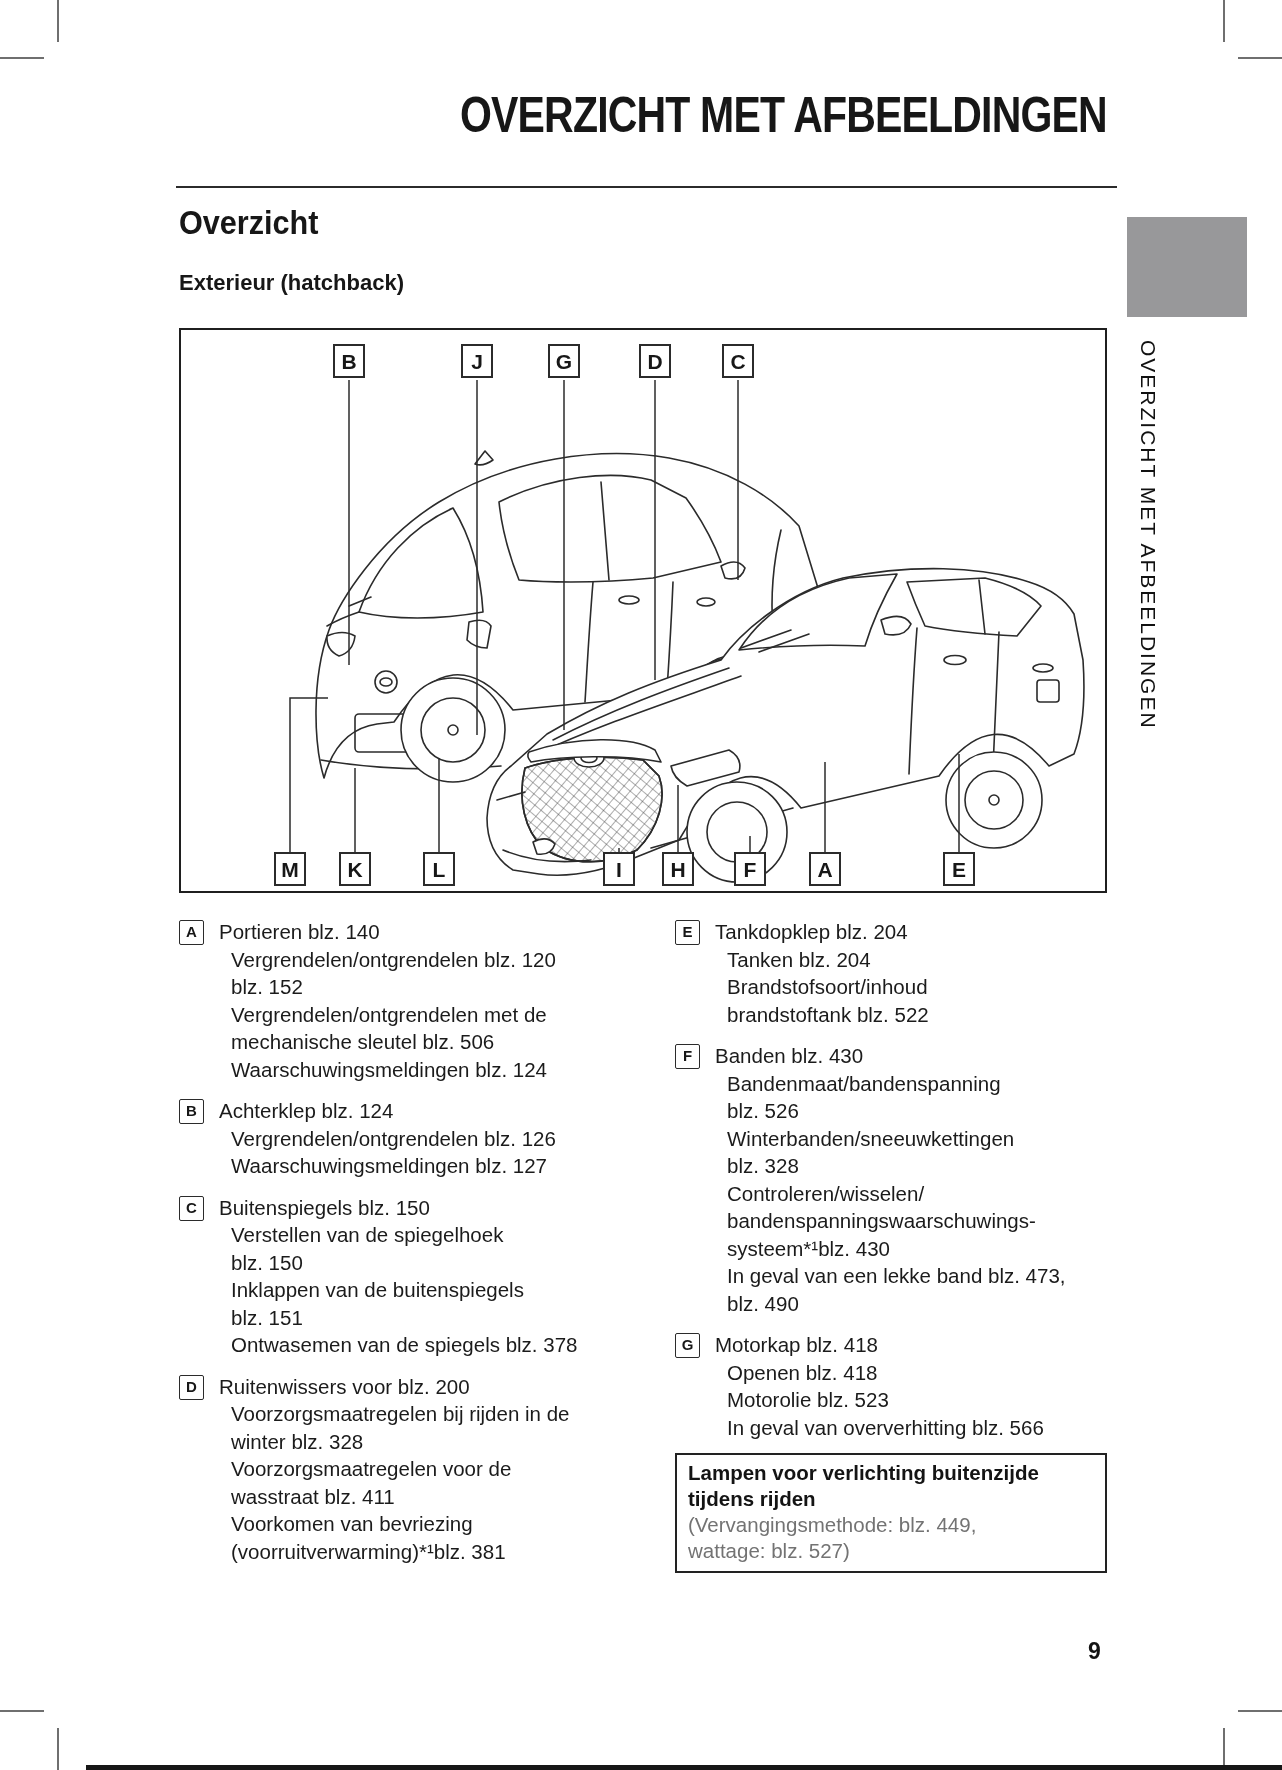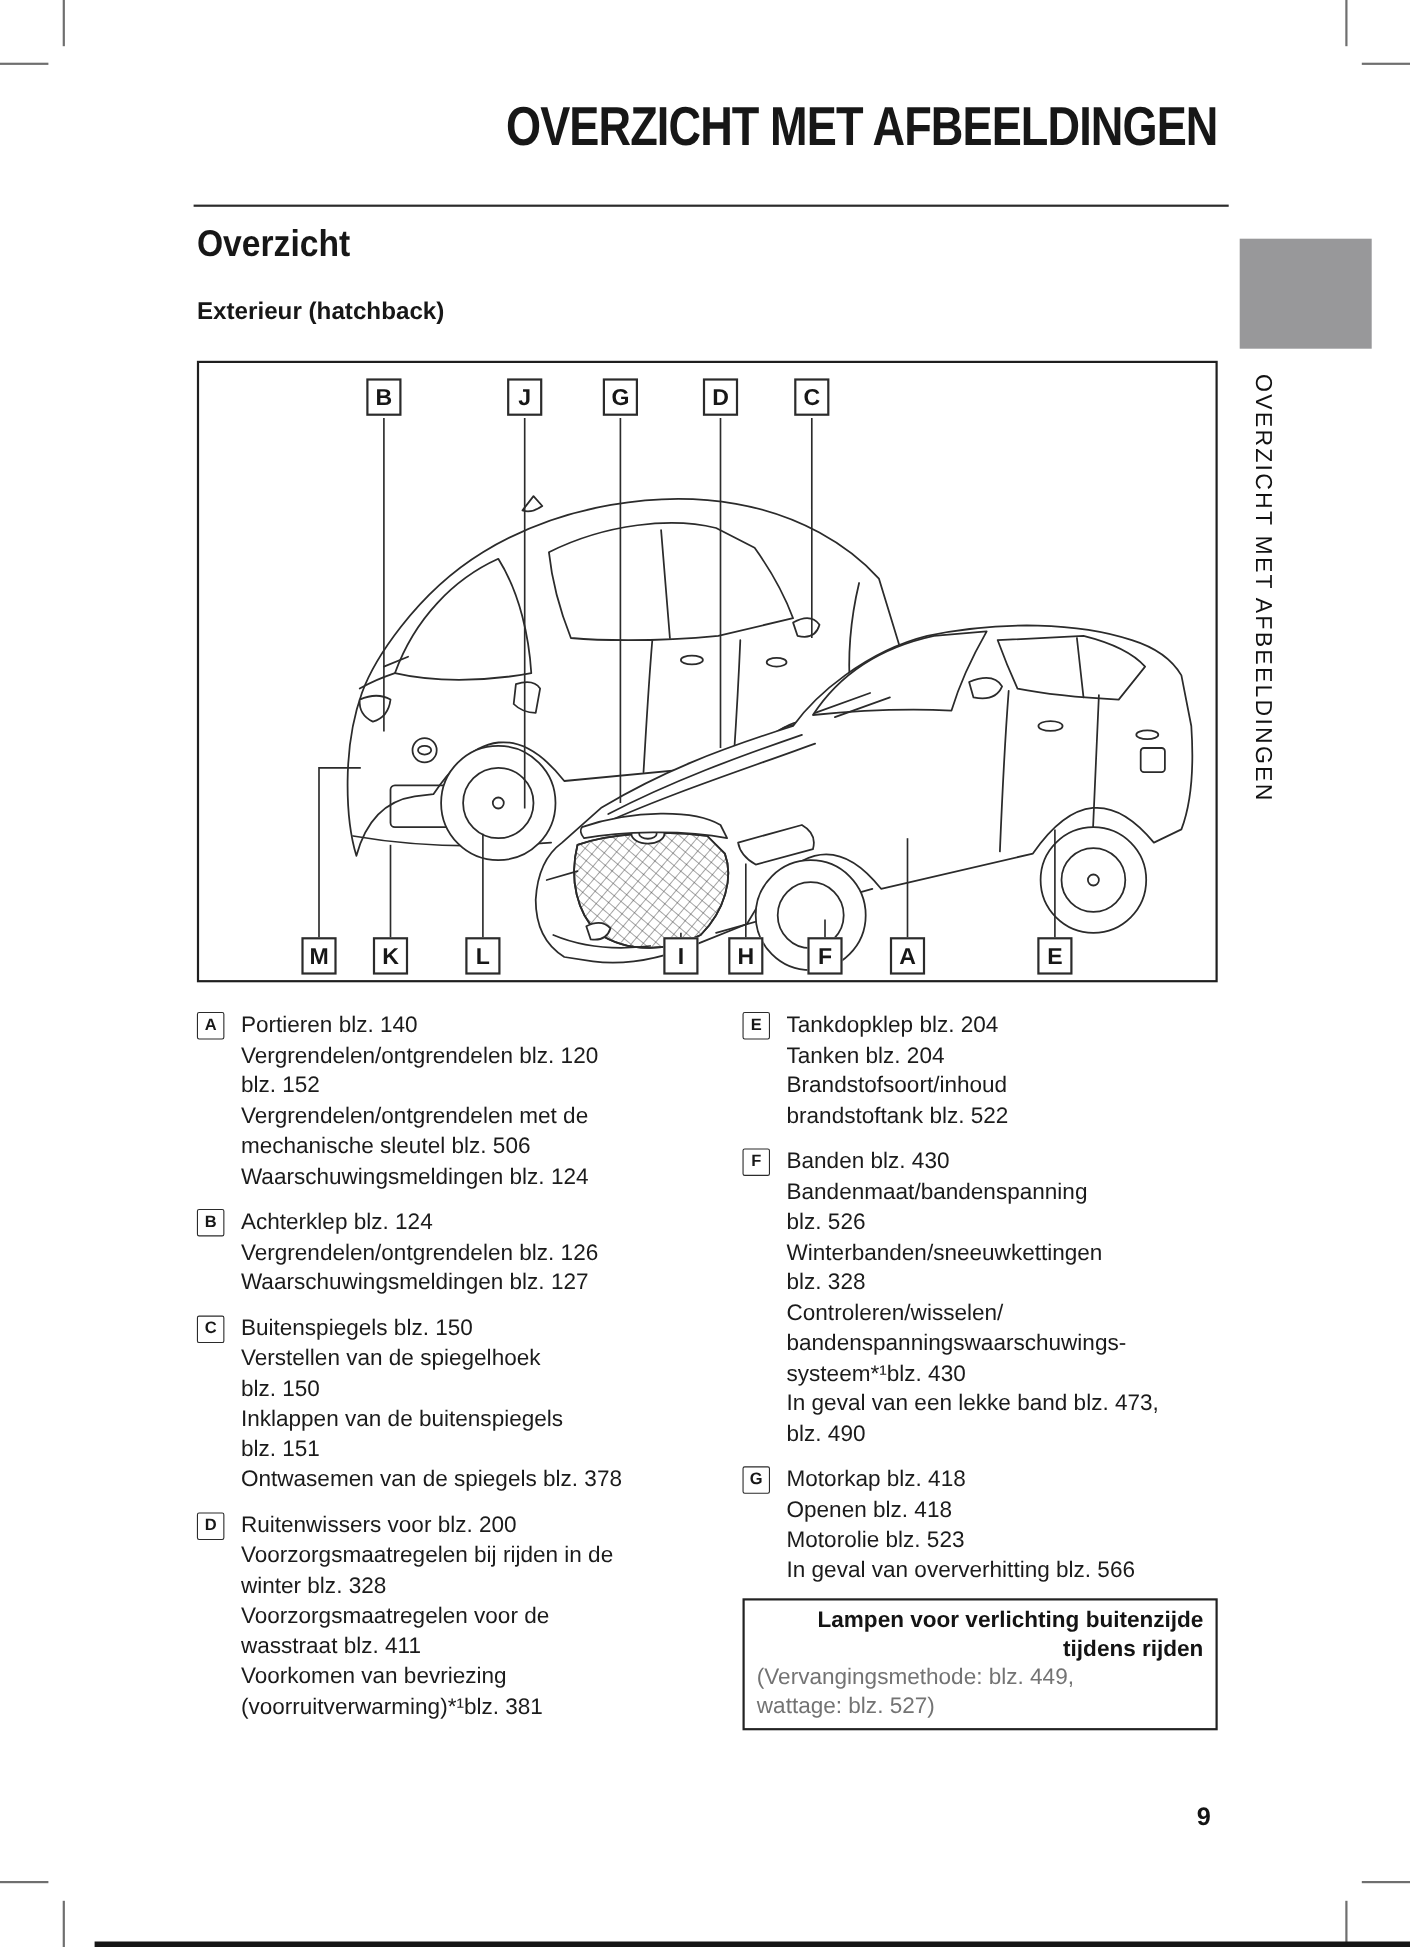--- a/index.html
+++ b/index.html
@@ -33,25 +33,25 @@
   .legend-col{position:absolute;top:918px;}
   #legend-left{left:179px;width:446px;}
   #legend-right{left:675px;width:432px;}
   .legend-item{margin-top:14px;}
   .legend-item:first-child{margin-top:0;}
   .legend-row{display:flex;align-items:flex-start;}
   .legend-letter{flex:0 0 auto;width:25px;height:25px;border:1.5px solid #2b2b2b;border-radius:2px;
     box-sizing:border-box;font-size:15px;font-weight:bold;text-align:center;line-height:22px;
     margin-right:15px;margin-top:2px;color:#171717;}
   .legend-line{font-size:20.5px;line-height:27.5px;white-space:nowrap;color:#1b1b1b;}
-  .legend-line.cont{margin-left:40px;}
+  .legend-line.cont{margin-left:52px;}
 
   .note-box{border:2px solid #222;box-sizing:border-box;width:432px;margin-top:12px;
     padding:5px 11px 7px 11px;}
-  .note-bold{font-size:20.5px;line-height:26px;font-weight:bold;white-space:nowrap;color:#141414;text-align:right;}
+  .note-bold{font-size:20.5px;line-height:26px;font-weight:bold;white-space:nowrap;color:#141414;}
   .note-normal{font-size:20.5px;line-height:26px;white-space:nowrap;color:#737373;}
 
   .page-number{position:absolute;left:1088px;top:1638px;font-size:23px;font-weight:bold;color:#141414;}
   .bottom-bar{position:absolute;left:86px;top:1765px;width:1196px;height:5px;background:#161616;}
 </style>
 </head>
 <body>
 
 <div class="trim" style="left:57px;top:0;width:2px;height:42px;"></div>
 <div class="trim" style="left:0;top:57px;width:44px;height:2px;"></div>

